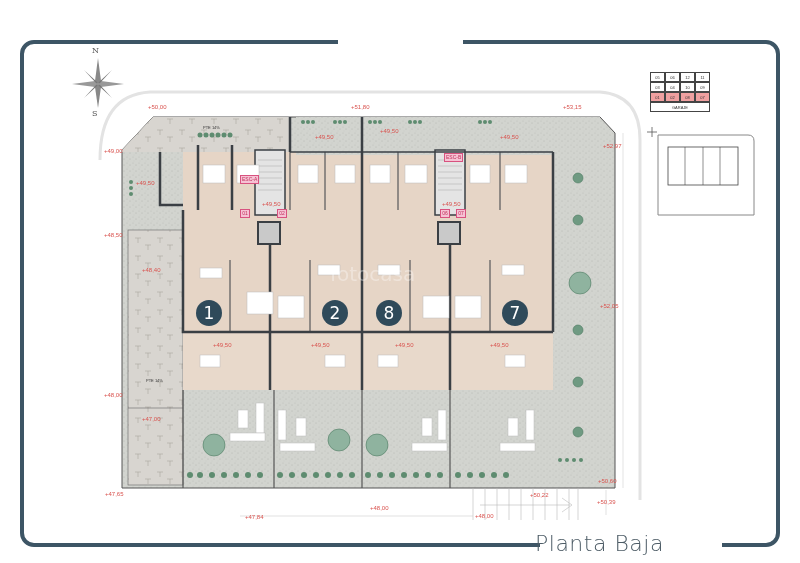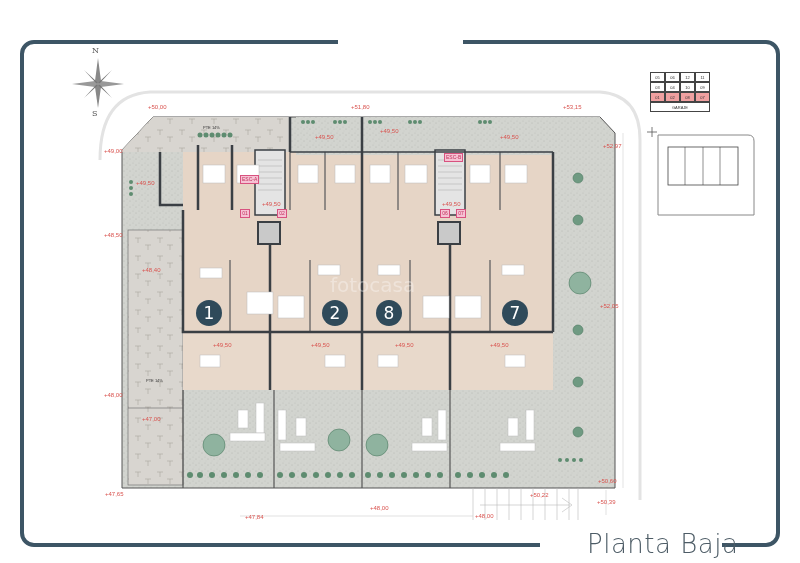--- a/index.html
+++ b/index.html
@@ -1,29 +1,29 @@
 <!DOCTYPE html>
 <html><head>
 <meta charset="utf-8">
 <style>
   html,body{margin:0;padding:0;background:#fff;}
   body{width:800px;height:563px;position:relative;overflow:hidden;font-family:"Liberation Sans",sans-serif;}
   .frame{position:absolute;left:20px;top:40px;width:760px;height:507px;border:4px solid #3d5565;border-radius:14px;box-sizing:border-box;}
   .gap-top{position:absolute;left:338px;top:36px;width:125px;height:10px;background:#fff;}
   .gap-bottom{position:absolute;left:540px;top:538px;width:182px;height:14px;background:#fff;}
-  .title{position:absolute;left:587px;top:531px;font-size:26px;color:#4d5c66;letter-spacing:0.5px;font-family:"DejaVu Sans",sans-serif;font-weight:300;line-height:26px;}
+  .title{position:absolute;left:535px;top:531px;font-size:22px;color:#4d5c66;letter-spacing:0.5px;font-family:"DejaVu Sans",sans-serif;font-weight:300;line-height:26px;}
   .plan{position:absolute;left:0;top:0;width:800px;height:563px;}
   .elev{position:absolute;font-size:6px;color:#d9534f;white-space:nowrap;}
   .unit-badge{position:absolute;width:26px;height:26px;border-radius:50%;background:#2f4a5a;color:#fff;font-size:17px;line-height:26px;text-align:center;font-family:"DejaVu Sans",sans-serif;}
   .esc{position:absolute;font-size:5px;color:#c0305a;background:#f6c2d4;border:1px solid #d8527f;padding:0 1px;line-height:7px;}
   .ptag{position:absolute;font-size:5px;color:#c0305a;background:#f6c2d4;border:1px solid #d8527f;width:8px;height:7px;line-height:7px;text-align:center;}
   .compass{position:absolute;left:70px;top:48px;width:56px;height:70px;}
   .compass .lbl{position:absolute;font-size:8px;color:#555;font-family:"DejaVu Serif",serif;}
   .ptc{position:absolute;font-size:4px;color:#333;}
-  .watermark{position:absolute;left:330px;top:262px;font-size:20px;color:rgba(255,255,255,0.35);font-family:"DejaVu Sans",sans-serif;margin-top:11px;}
+  .watermark{position:absolute;left:330px;top:262px;font-size:20px;color:rgba(255,255,255,0.35);font-family:"DejaVu Sans",sans-serif;}
   .key{position:absolute;left:640px;top:55px;width:140px;height:170px;}
   .key .cell{position:absolute;font-size:4px;color:#333;text-align:center;border:0.6px solid #444;box-sizing:border-box;background:#fff;line-height:9px;}
   .key .cell.hl{background:#f0a0a0;}
 </style>
 </head>
 <body>
 
 <div class="plan">
 <svg width="800" height="563" viewBox="0 0 800 563" xmlns="http://www.w3.org/2000/svg">
   <defs>

